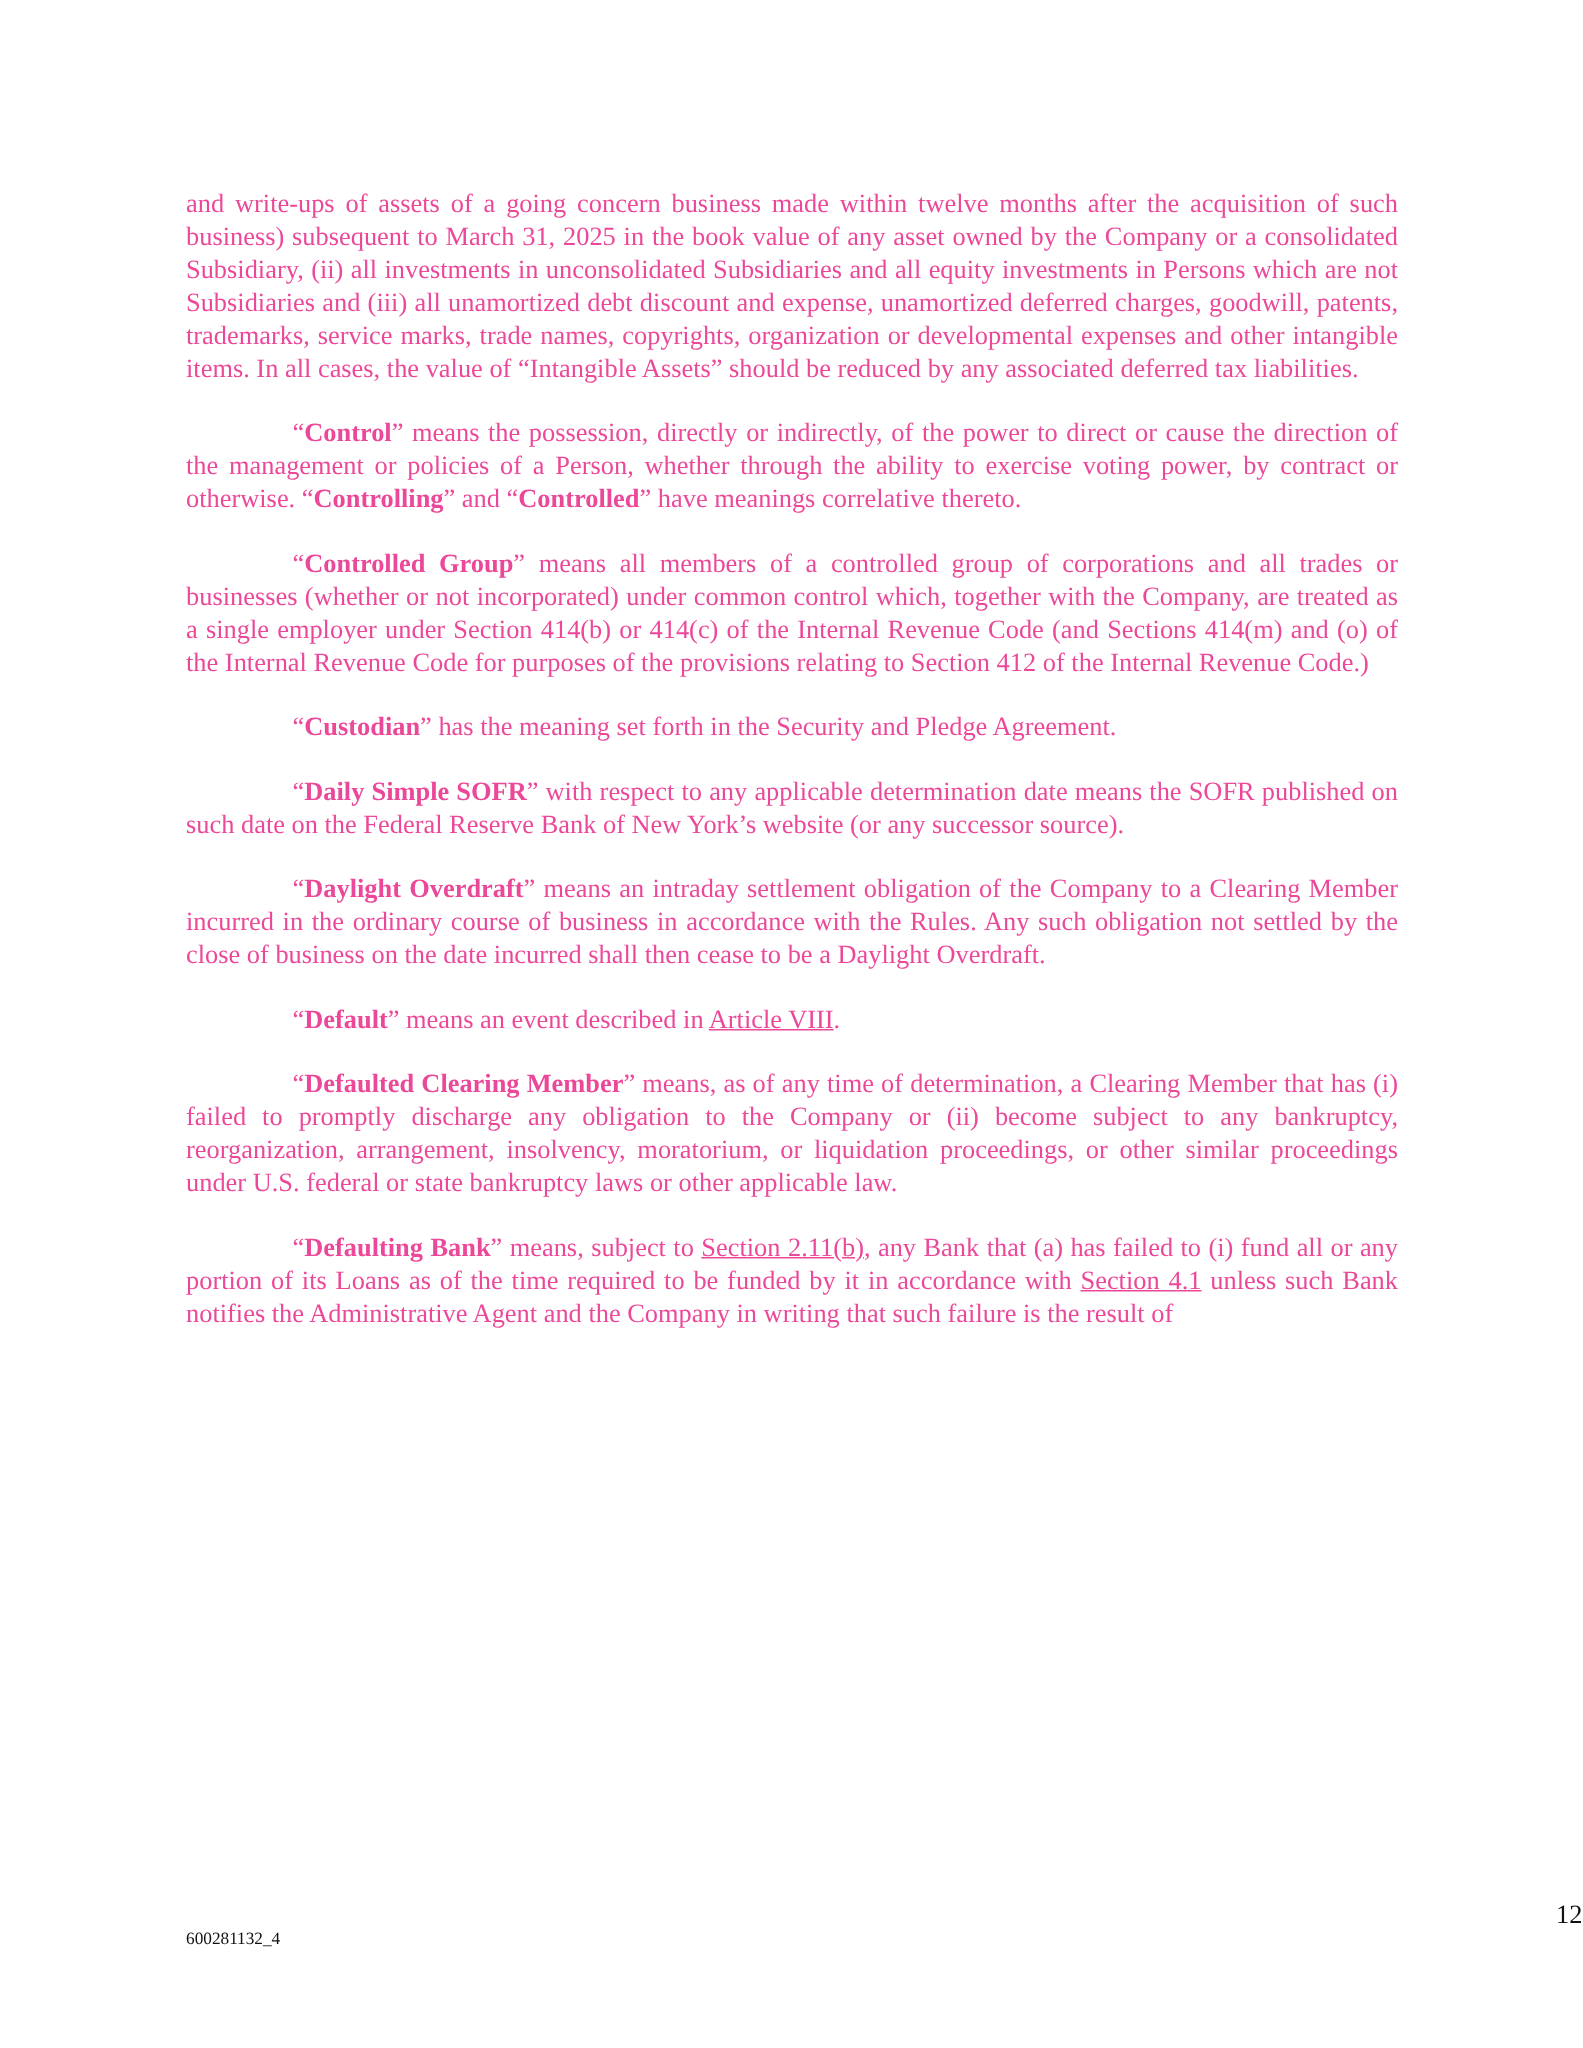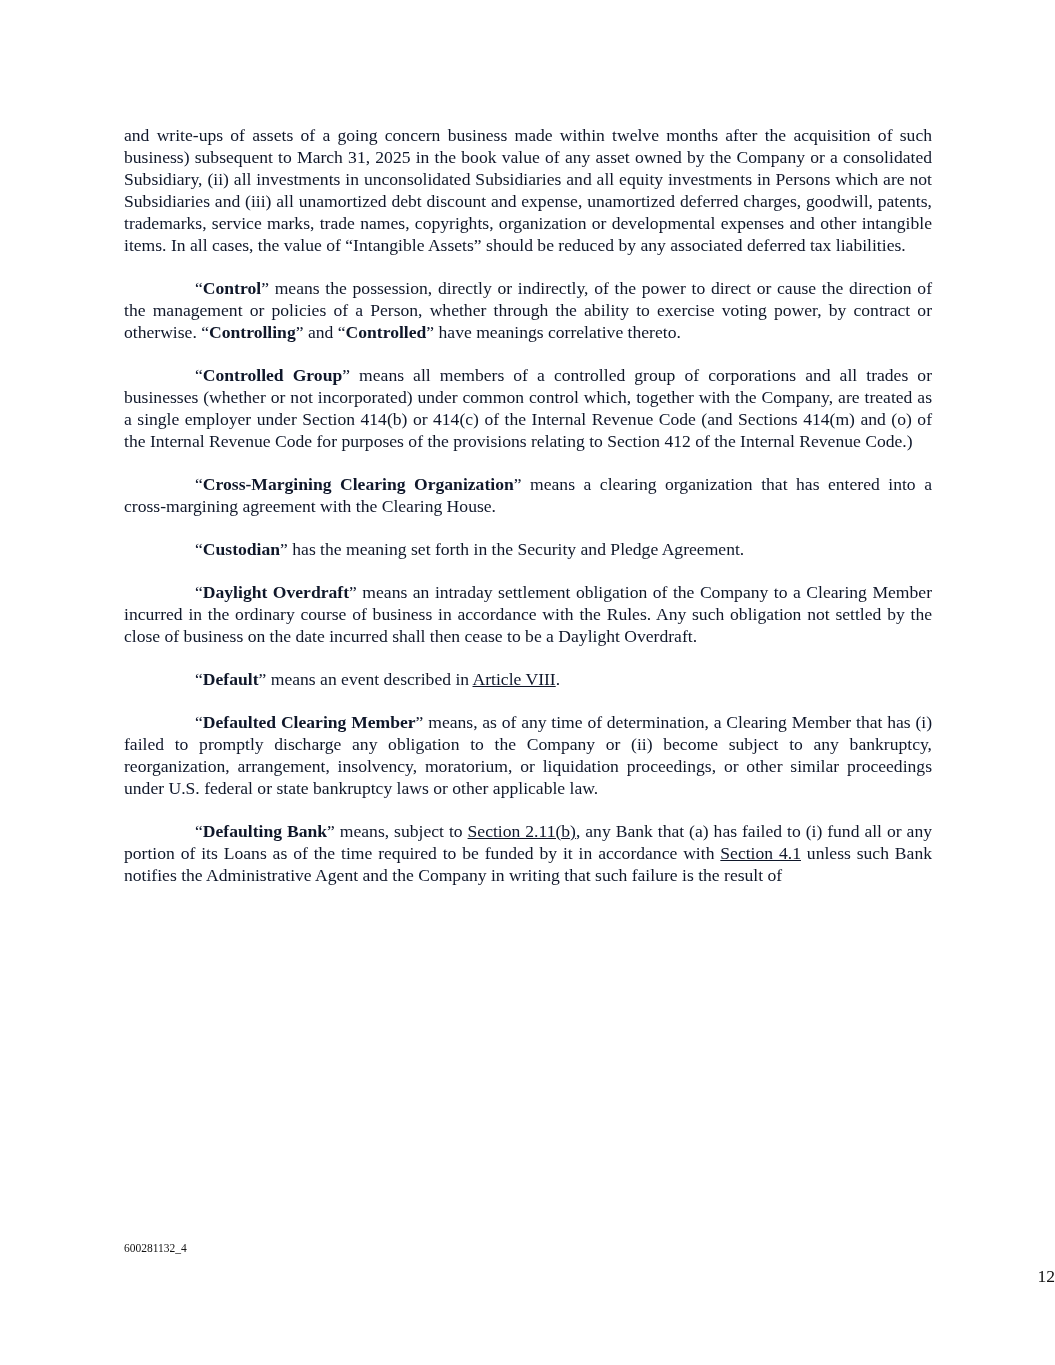--- a/index.html
+++ b/index.html
@@ -1,52 +1,52 @@
 <!DOCTYPE html>
 <html><head>
   <meta charset="utf-8">
   <style>
     html, body { margin: 0; padding: 0; background: #ffffff; }
     body { width: 1055px; height: 1365px; position: relative; overflow: hidden; }
     .page {
       position: absolute; left: 124px; top: 124px; width: 808px;
       font-family: "Liberation Serif", serif; font-size: 17.6px; line-height: 22px;
-      color: #0f172a; text-align: justify;
+      color: #ec4899; text-align: justify;
     }
     .para { margin: 0 0 21px 0; }
     .para.indent { text-indent: 71px; }
     .term { font-weight: bold; }
     .ref { text-decoration: underline; }
     .page-number {
       position: absolute; top: 1266px; left: 0; width: 1055px; text-align: right;
       font-family: "Liberation Serif", serif; font-size: 17.6px; color: #111111;
     }
     .doc-id {
-      position: absolute; top: 1242px; left: 124px;
+      position: absolute; top: 1287px; left: 124px;
       font-family: "Liberation Serif", serif; font-size: 11.5px; color: #111111;
     }
   </style>
 </head>
 <body>
 
 <div class="page">
   <p class="para">and write-ups of assets of a going concern business made within twelve months after the acquisition of such business) subsequent to March 31, 2025 in the book value of any asset owned by the Company or a consolidated Subsidiary, (ii) all investments in unconsolidated Subsidiaries and all equity investments in Persons which are not Subsidiaries and (iii) all unamortized debt discount and expense, unamortized deferred charges, goodwill, patents, trademarks, service marks, trade names, copyrights, organization or developmental expenses and other intangible items.  In all cases, the value of “Intangible Assets” should be reduced by any associated deferred tax liabilities.</p>
 
   <p class="para indent">“<span class="term">Control</span><span>” means the possession, directly or indirectly, of the power to direct or cause the direction of the management or policies of a Person, whether through the ability to exercise voting power, by contract or otherwise.  “</span><span class="term">Controlling</span><span>” and “</span><span class="term">Controlled</span><span>” have meanings correlative thereto.</span></p>
 
 
   <p class="para indent">“<span class="term">Controlled Group</span><span>” means all members of a controlled group of corporations and all trades or businesses (whether or not incorporated) under common control which, together with the Company, are treated as a single employer under Section 414(b) or 414(c) of the Internal Revenue Code (and Sections 414(m) and (o) of the Internal Revenue Code for purposes of the provisions relating to Section 412 of the Internal Revenue Code.)</span></p>
 
 
 
-  <p class="para indent">“<span class="term">Cross-Margining Clearing Organization</span><span>” means a clearing organization that has entered into a cross-margining agreement with the Clearing House.</span></p>
 
   <p class="para indent">“<span class="term">Custodian</span><span>” has the meaning set forth in the Security and Pledge Agreement.</span></p>
 
 
+  <p class="para indent">“<span class="term">Daily Simple SOFR</span><span>” with respect to any applicable determination date means the SOFR published on such date on the Federal Reserve Bank of New York’s website (or any successor source).</span></p>
 
 
   <p class="para indent">“<span class="term">Daylight Overdraft</span><span>” means an intraday settlement obligation of the Company to a Clearing Member incurred in the ordinary course of business in accordance with the Rules.  Any such obligation not settled by the close of business on the date incurred shall then cease to be a Daylight Overdraft.</span></p>
 
   <p class="para indent">“<span class="term">Default</span><span>” means an event described in </span><span class="ref">Article VIII</span><span>.</span></p>
 
   <p class="para indent">“<span class="term">Defaulted Clearing Member</span><span>” means, as of any time of determination, a Clearing Member that has (i) failed to promptly discharge any obligation to the Company or (ii) become subject to any bankruptcy, reorganization, arrangement, insolvency, moratorium, or liquidation proceedings, or other similar proceedings under U.S. federal or state bankruptcy laws or other applicable law.</span></p>
 
   <p class="para indent">“<span class="term">Defaulting Bank</span><span>” means, subject to </span><span class="ref">Section 2.11(b)</span><span>, any Bank that (a) has failed to (i) fund all or any portion of its Loans as of the time required to be funded by it in accordance with </span><span class="ref">Section 4.1</span><span> unless such Bank notifies the Administrative Agent and the Company in writing that such failure is the result of</span></p>
 </div>

